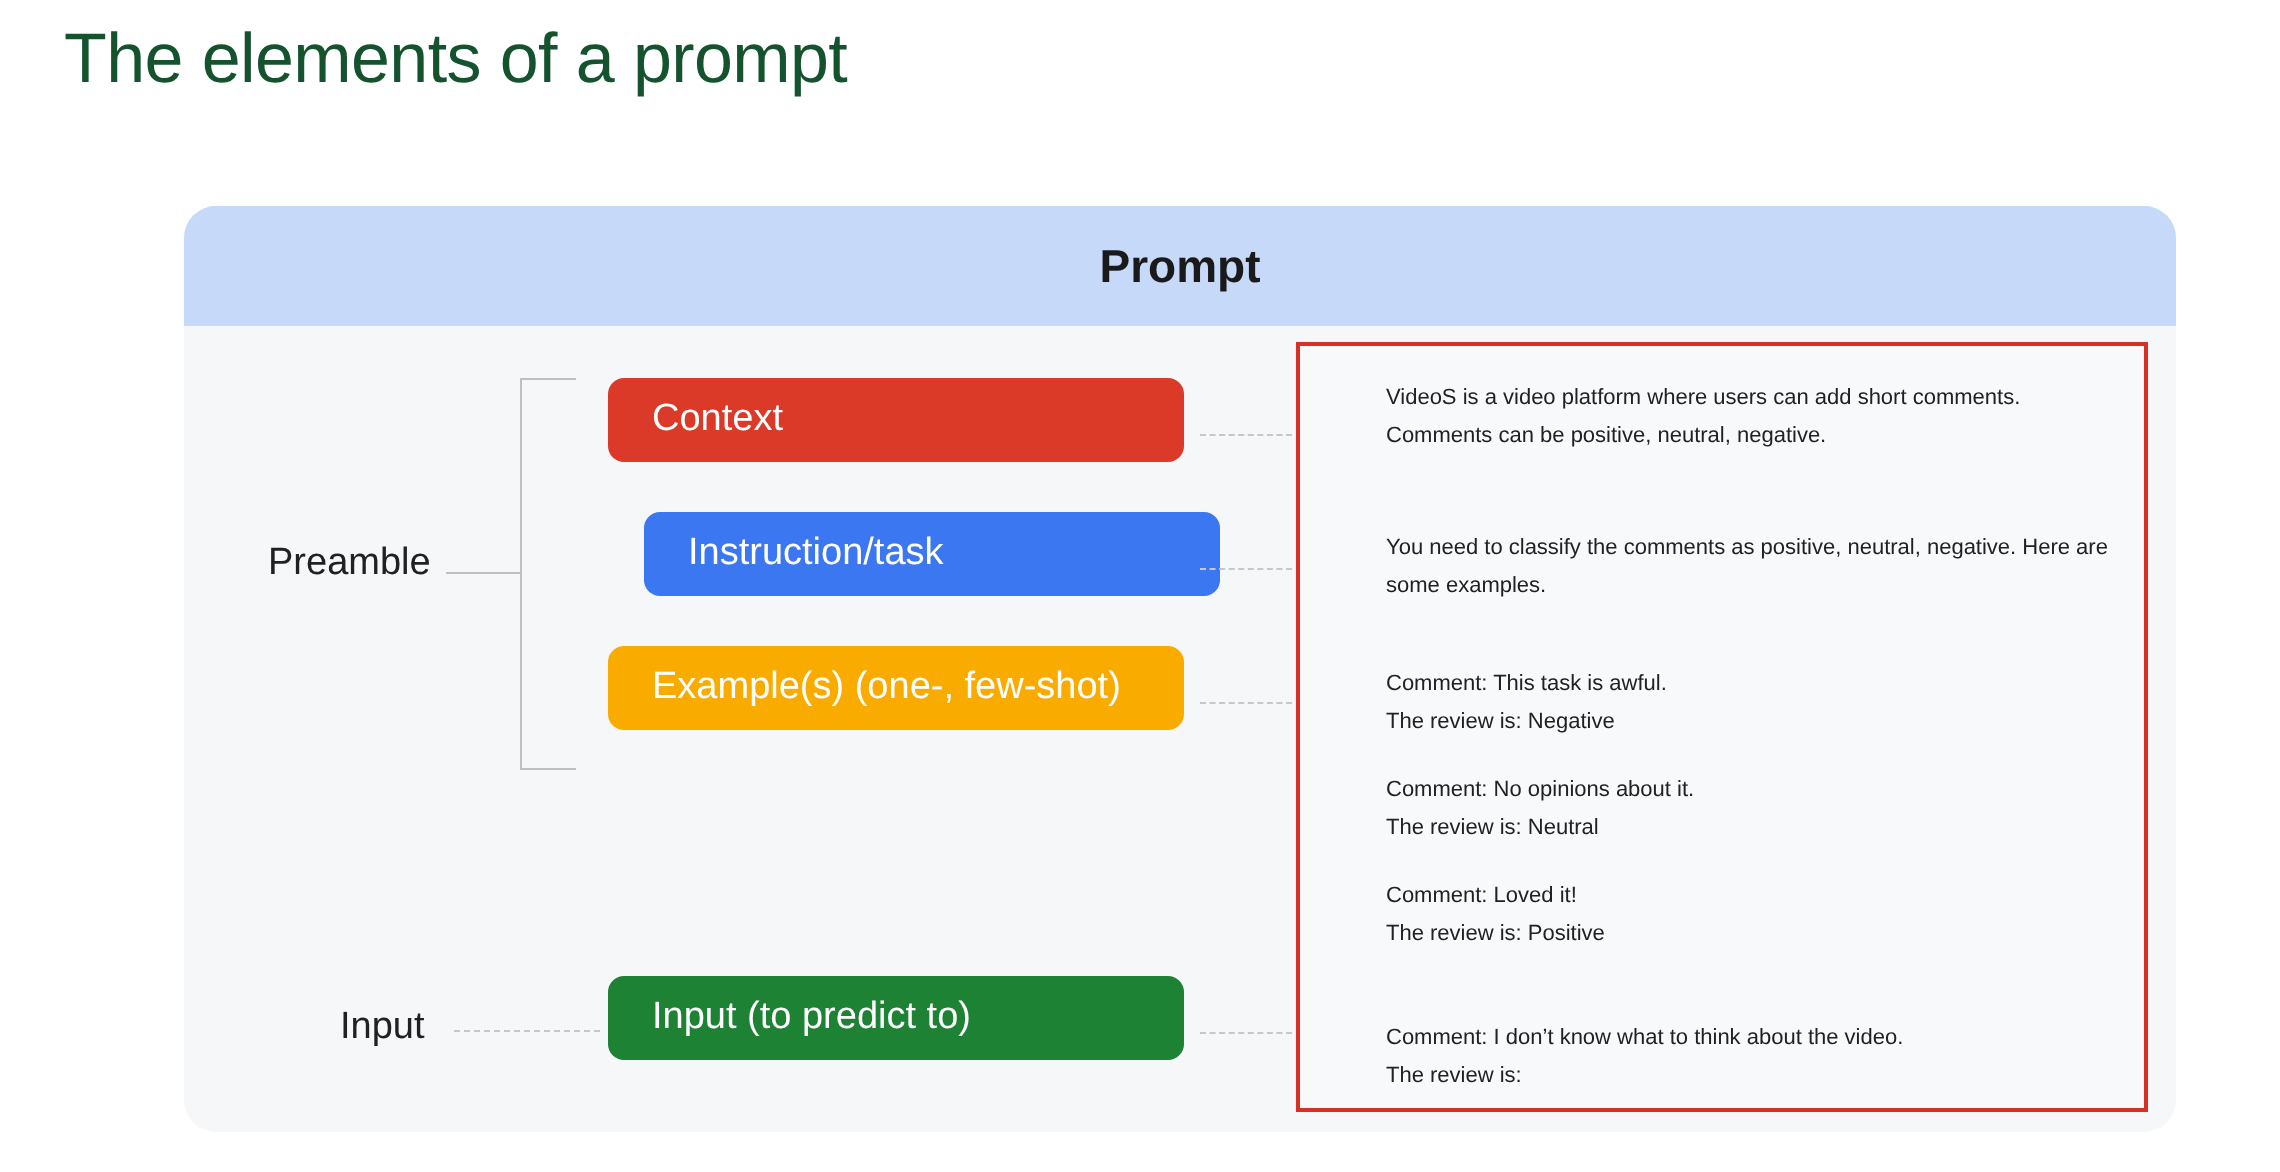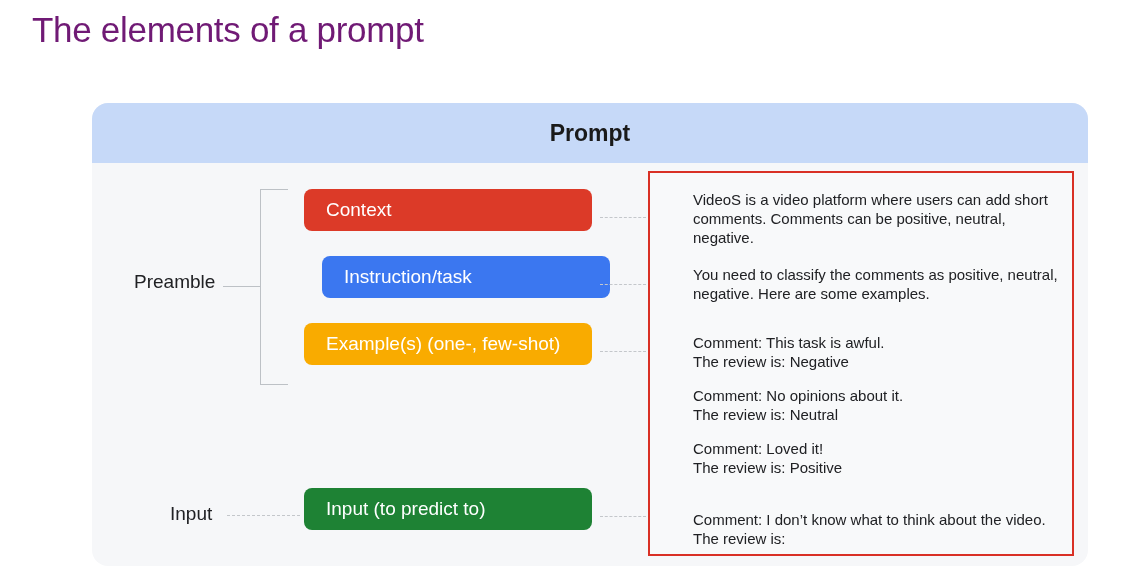--- a/index.html
+++ b/index.html
@@ -13,21 +13,21 @@
     position: relative;
   }
 
   
   #slide-title {
     position: absolute;
     left: 32px;
     top: 10px;
     font-size: 35px;
     font-weight: 400;
-    color: #701a75;
+    color: #14532d;
     letter-spacing: -0.3px;
     white-space: nowrap;
   }
 
   
   #prompt-container {
     position: absolute;
     left: 92px;
     top: 103px;
     width: 996px;
@@ -143,21 +143,21 @@
     width: 9px;
     border-radius: 1px;
     margin-right: 22px;
   }
   .stripe-red    { background: #dc3a28; }
   .stripe-blue   { background: #3b77f0; }
   .stripe-yellow { background: #f9ab00; }
   .stripe-green  { background: #1e8234; }
 
   .panel-text {
-    font-size: 15px;
+    font-size: 11px;
     line-height: 19px;
     color: #202124;
     white-space: pre-line;
   }
   .panel-text + .panel-text { margin-top: 14px; }
 
   #block-context     { height: 61px; margin-top: 2px; }
   #block-instruction { height: 56px; margin-top: 14px; }
   #block-example     { height: 157px; margin-top: 12px; }
   #block-input       { height: 52px; margin-top: 20px; }

